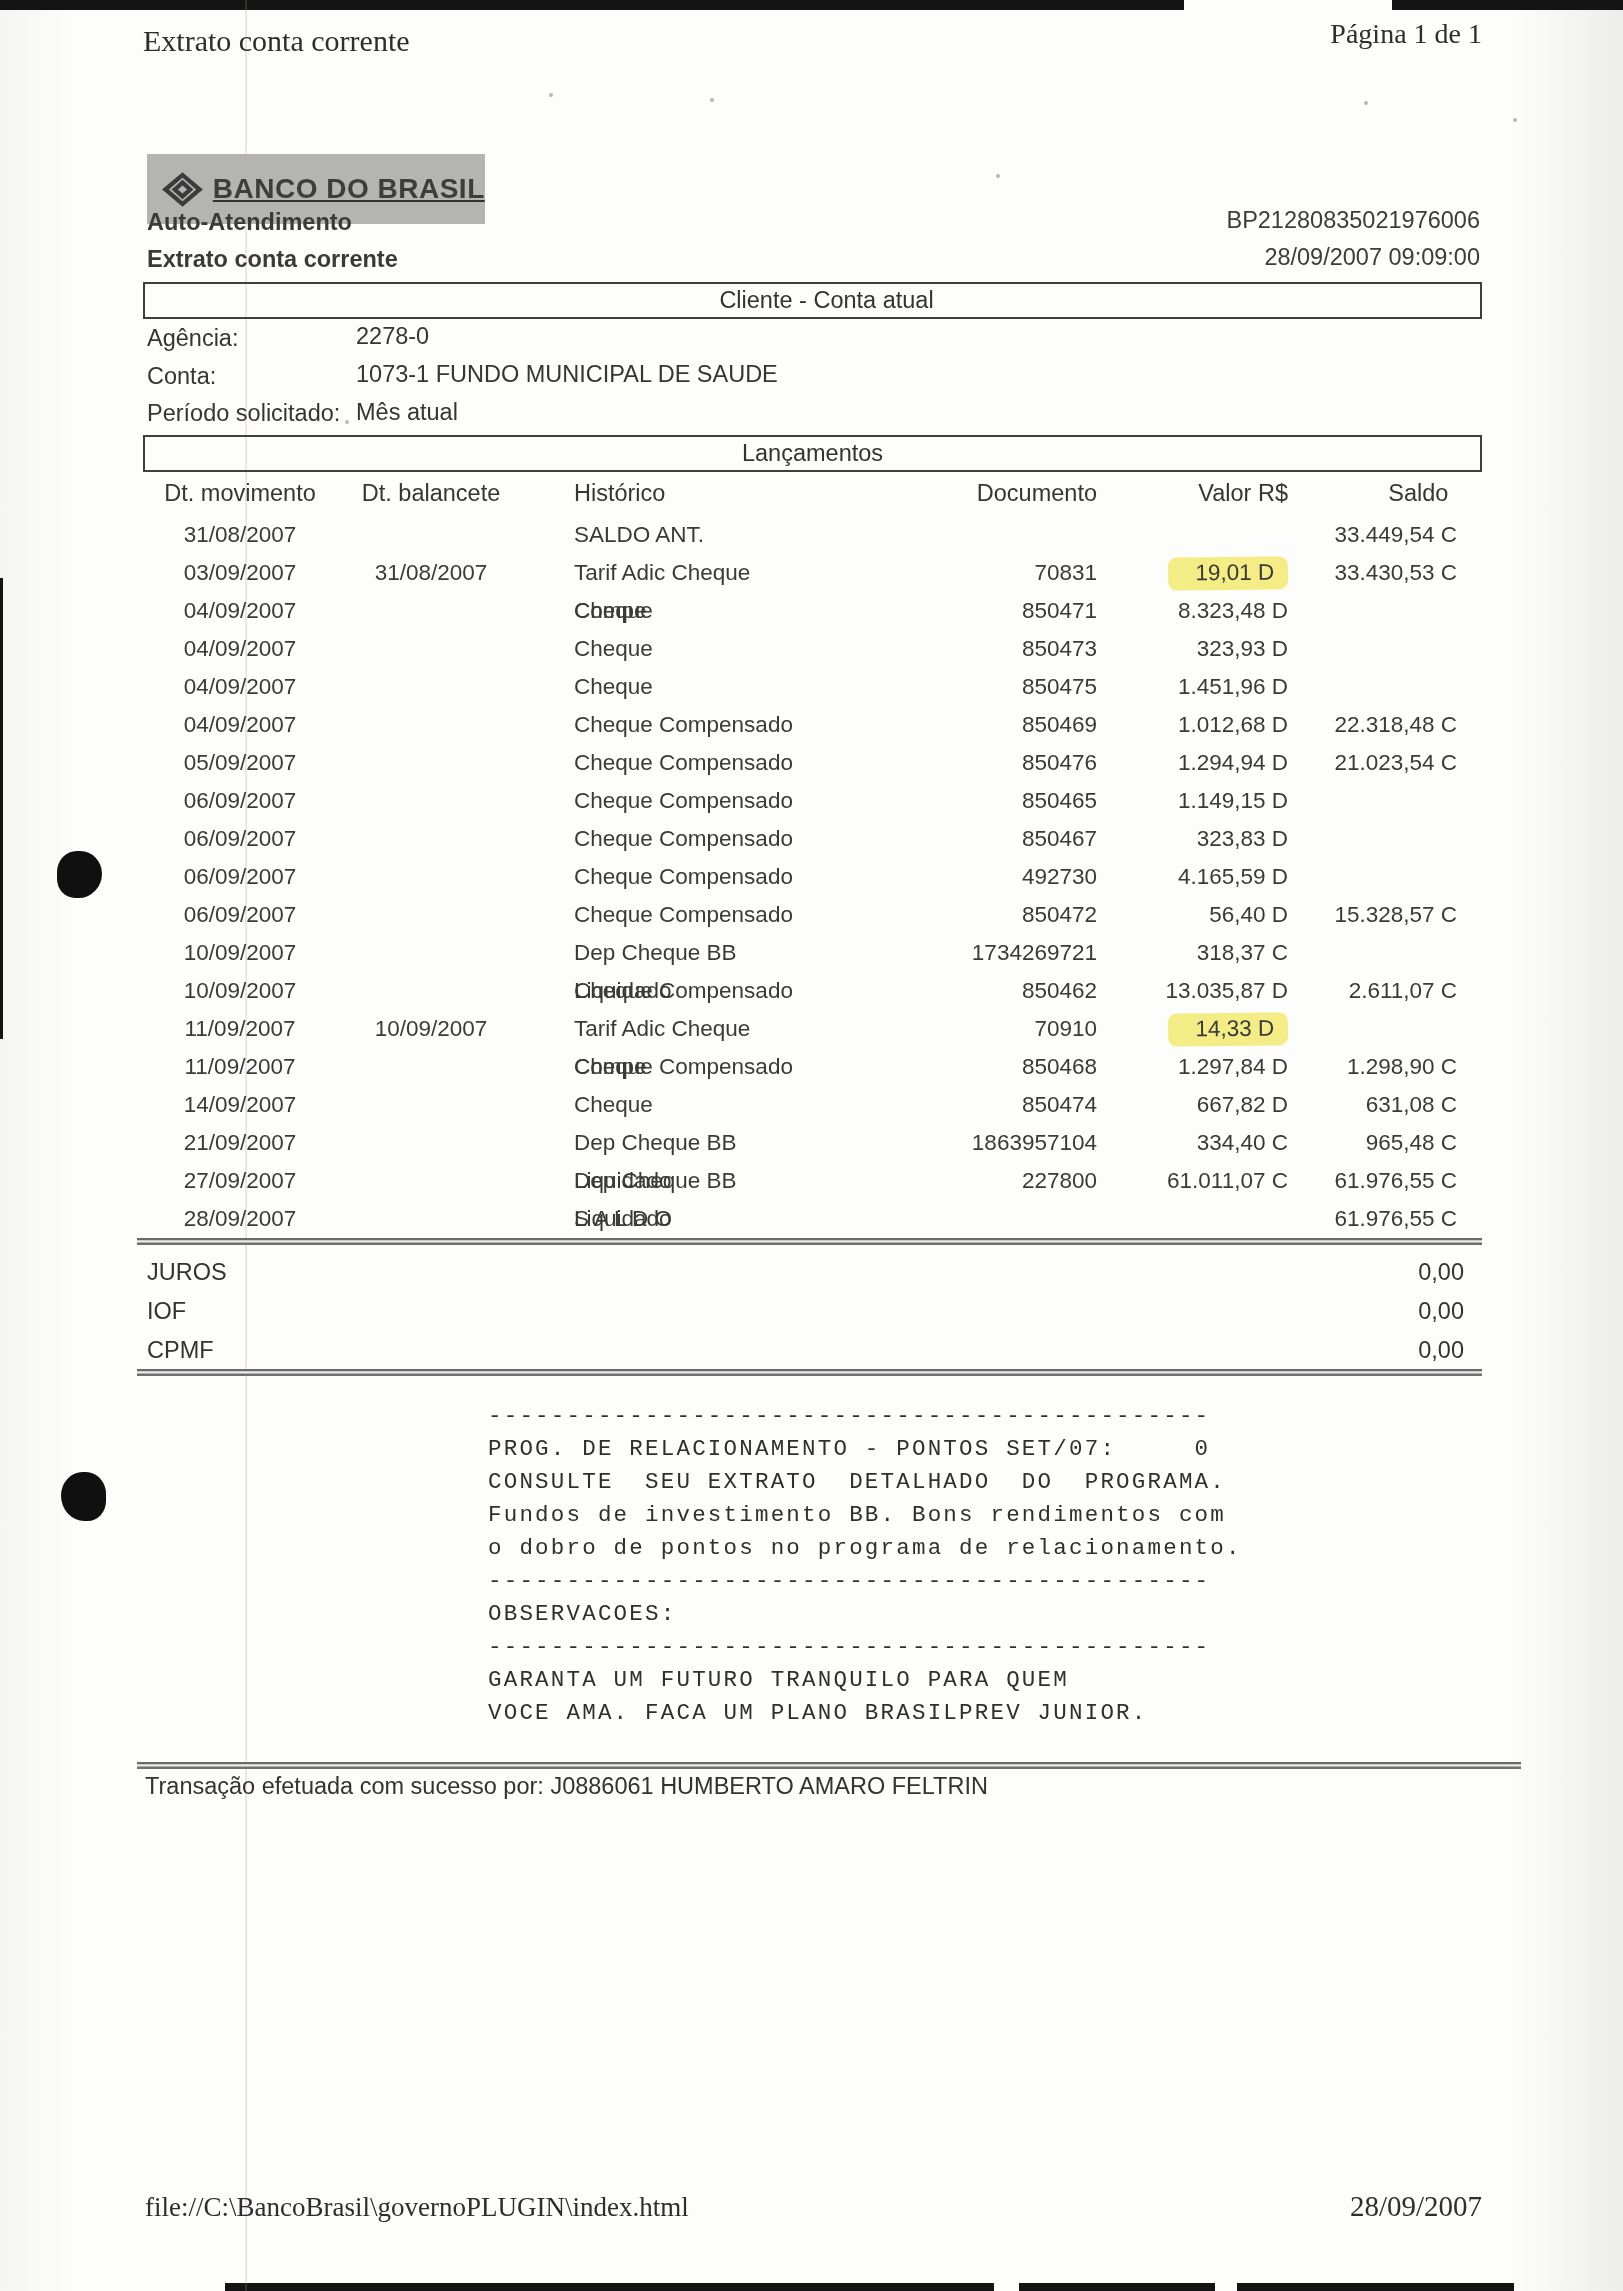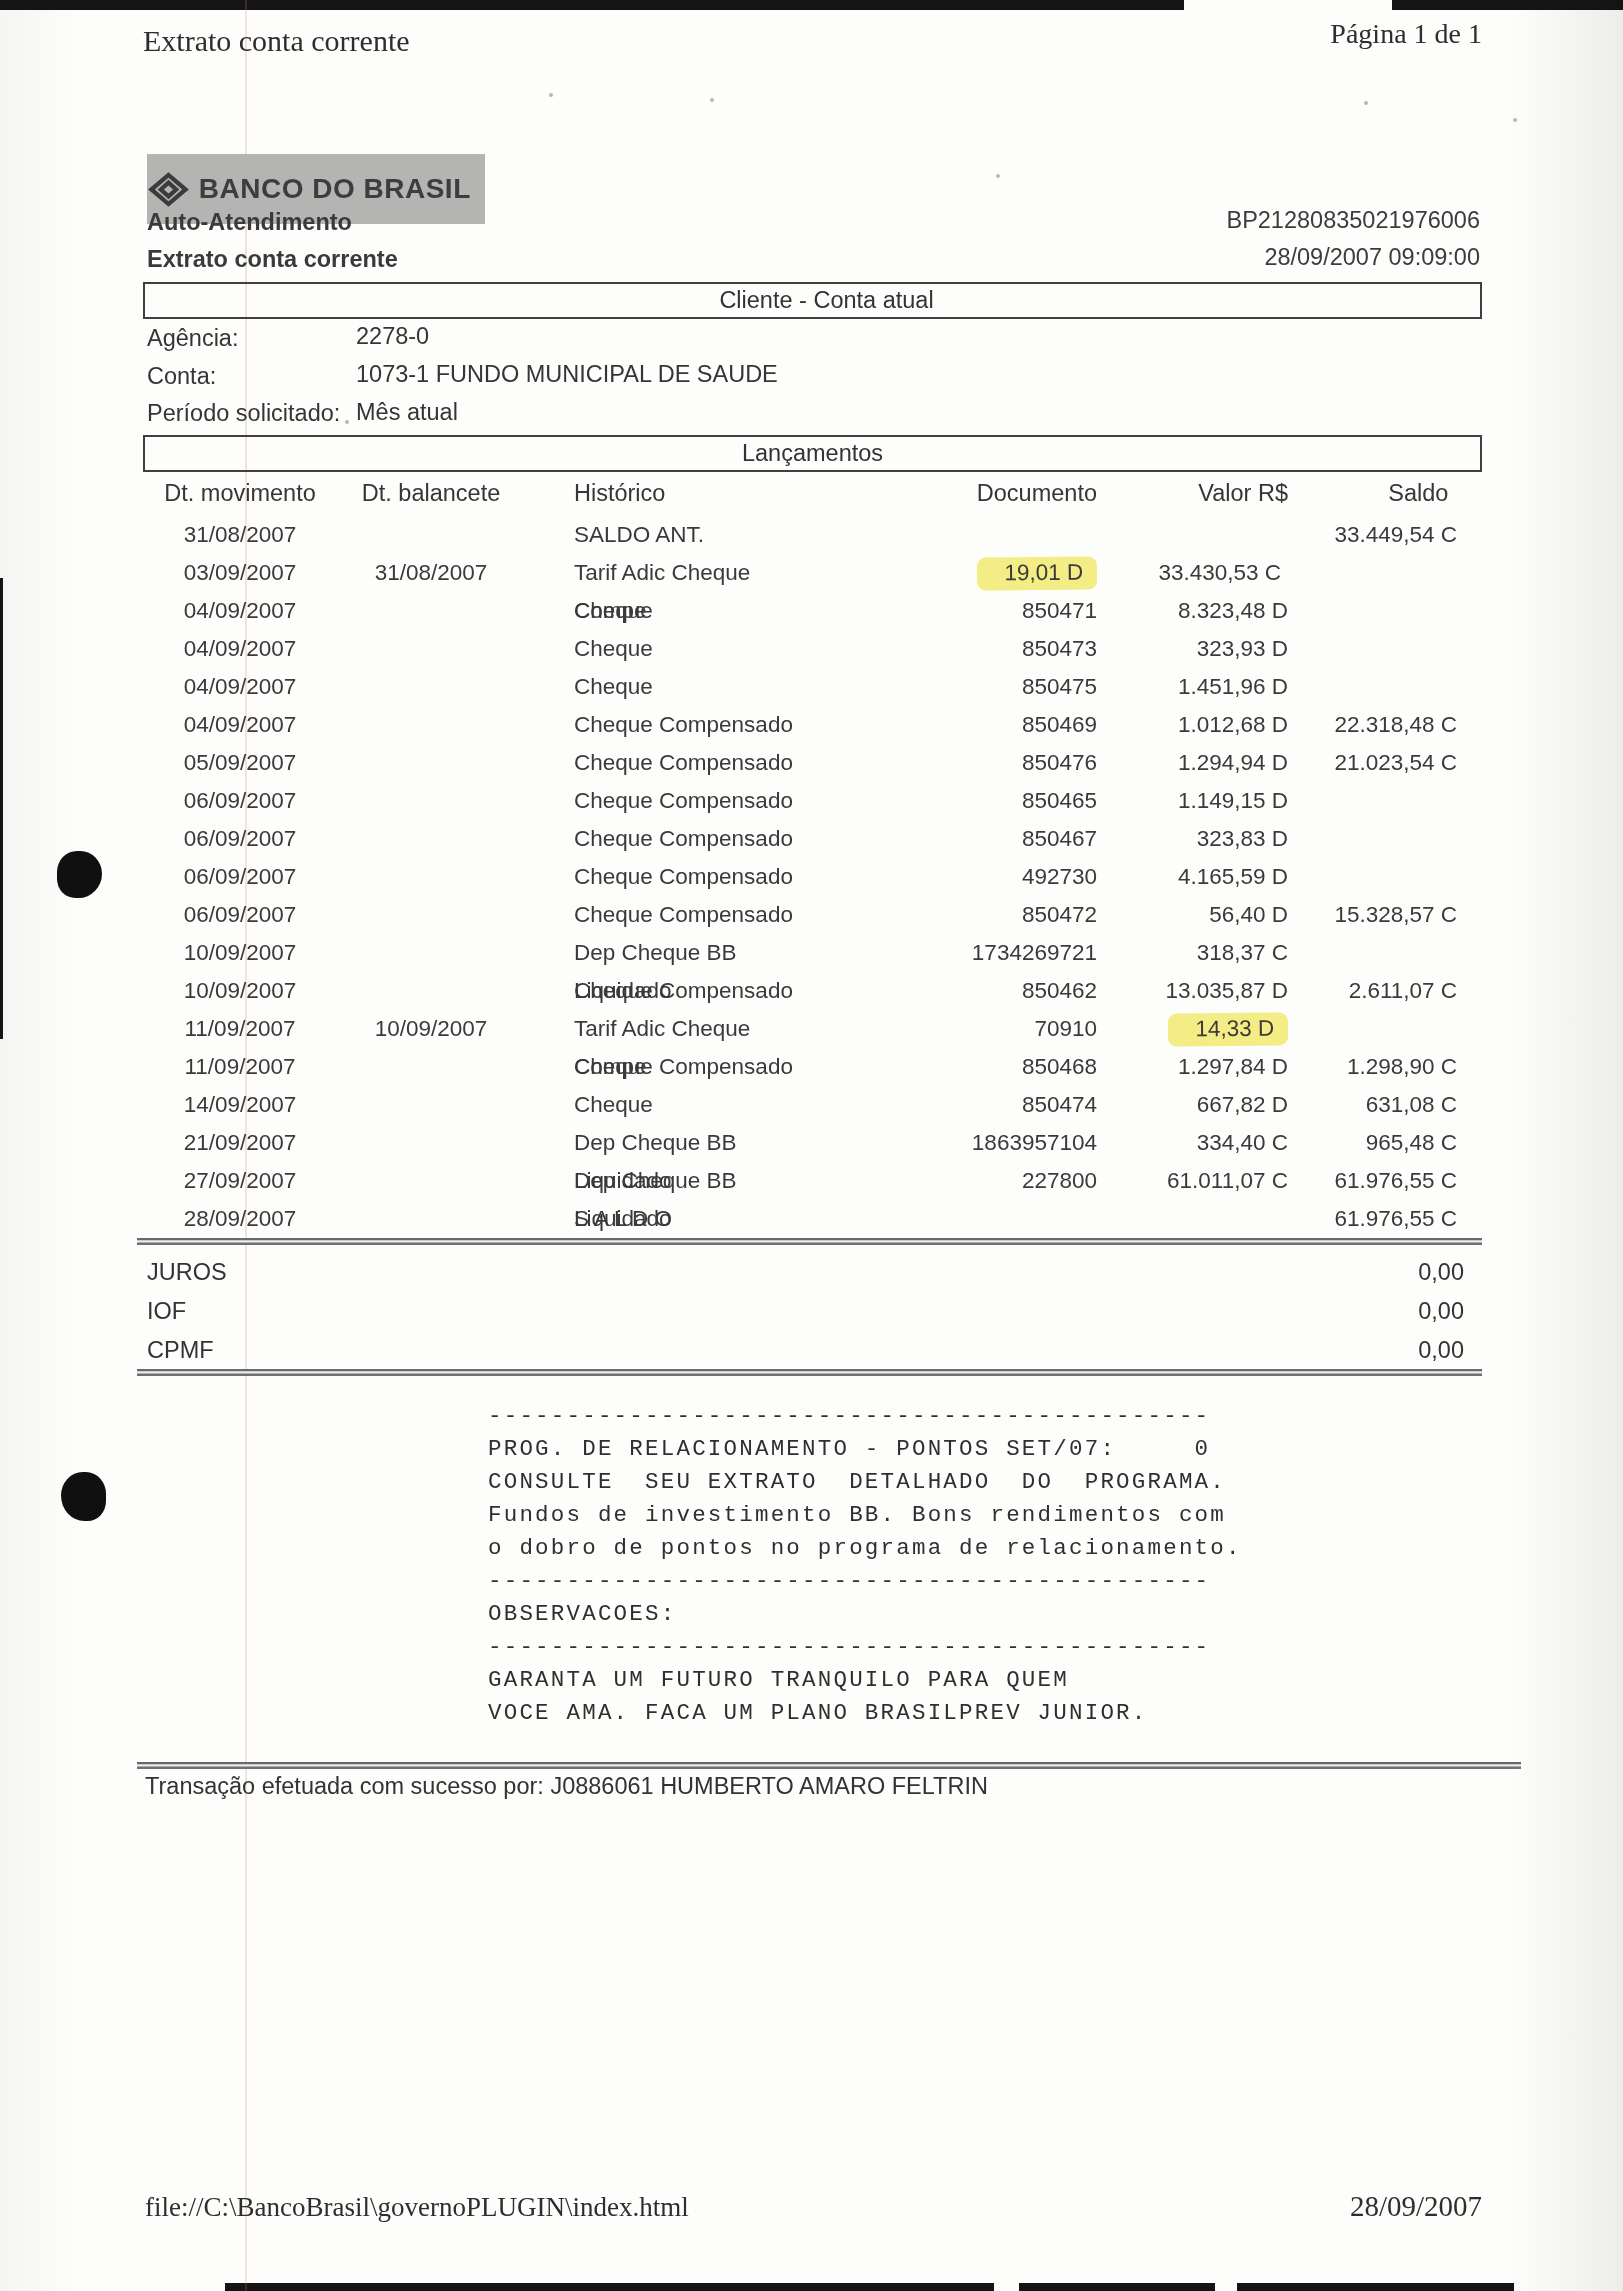--- a/index.html
+++ b/index.html
@@ -11,21 +11,21 @@
   .abs { position:absolute; }
   
   .bar { background:#141414; }
   .blob { background:#101010; }
   .margin-line { background:rgba(205,130,130,0.22); }
   .speck { position:absolute; width:3.9px; height:3.9px; border-radius:50%; background:#9a9a9a; opacity:.7; }
   
   .serif { font-family:"Liberation Serif",serif; color:#2e2e2e; }
   
   .logo { left:147px; top:154px; width:338px; height:70px; background:#b4b4b3;
-          display:flex; align-items:center; padding-left:1px; box-sizing:border-box; }
+          display:flex; align-items:center; padding-left:15px; box-sizing:border-box;text-decoration:underline; }
   .logo-text { font-weight:bold; font-size:28px; letter-spacing:0.5px; color:#3d3d3d; margin-left:9.8px; }
   .bold-line { font-weight:bold; font-size:23.5px; color:#3a3a3a; }
   .right-meta { font-size:23.5px; color:#3c3c3c; text-align:center; }
   
   .section-box { left:143px; width:1339px; height:37px; border:2px solid #3f3f3f;
                  border-bottom-width:2.9px; box-sizing:border-box; background:transparent; }
   .section-title { width:100%; text-align:center; font-size:23.5px; color:#333; line-height:32px; }
   .label { font-size:23.5px; color:#353535; }
   .value { font-size:23.5px; color:#353535; }
   
@@ -122,20 +122,21 @@
       <div class="c3">SALDO ANT.</div>
       <div class="c4"></div>
       <div class="c5"><span class="val"></span></div>
       <div class="c6">33.449,54 C</div>
     </div>
 
     <div class="grid-row trow">
       <div class="c1">03/09/2007</div>
       <div class="c2">31/08/2007</div>
       <div class="c3">Tarif Adic Cheque Compe</div>
+      <div class="c4">70831</div>
       <div class="c5"><span class="val hl">19,01 D</span></div>
       <div class="c6">33.430,53 C</div>
     </div>
 
     <div class="grid-row trow">
       <div class="c1">04/09/2007</div>
       <div class="c2"></div>
       <div class="c3">Cheque</div>
       <div class="c4">850471</div>
       <div class="c5"><span class="val">8.323,48 D</span></div>

